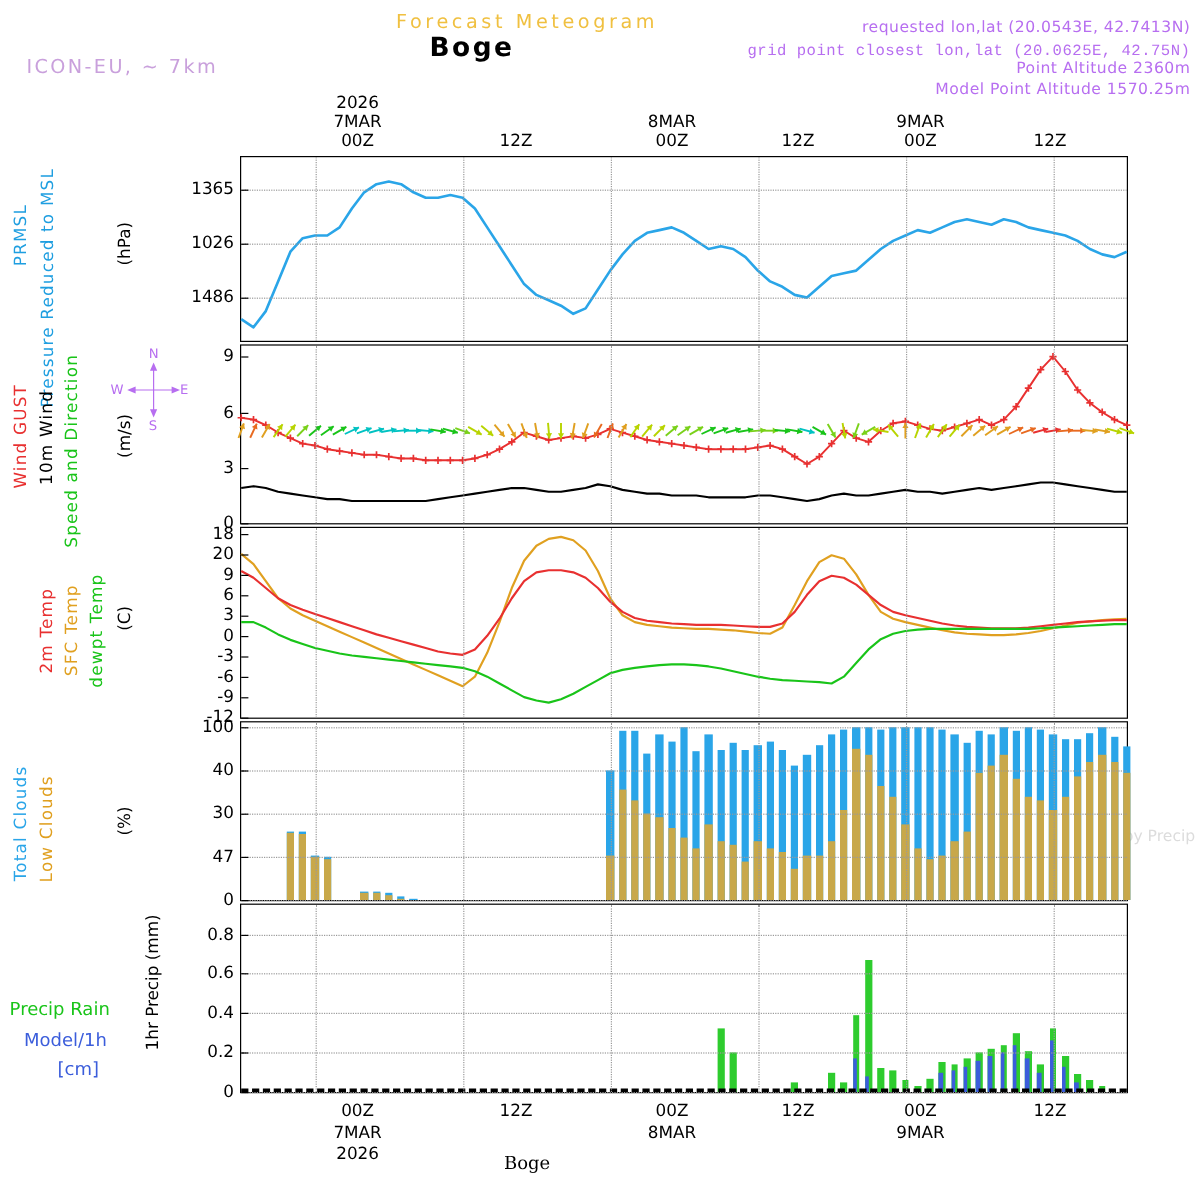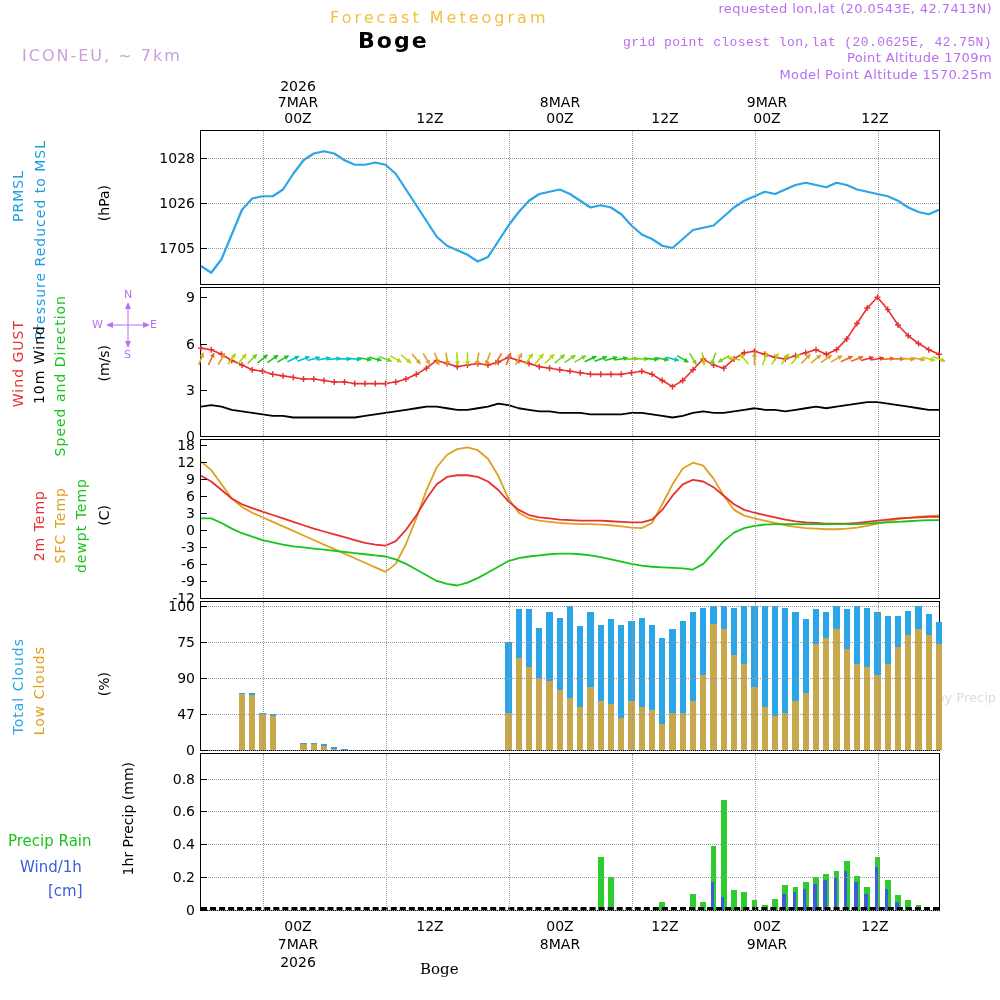--- a/index.html
+++ b/index.html
@@ -8,21 +8,21 @@
     font-family:"DejaVu Sans","Liberation Sans",sans-serif;
     overflow:hidden;
   }
   .abs{position:absolute;}
   .nowrap{white-space:nowrap;}
   
   #hdr-forecast{left:330px;top:8px;font-size:16px;color:#f0c040;letter-spacing:3px;}
   #hdr-title{left:358px;top:28px;font-size:22px;font-weight:bold;color:#000;letter-spacing:2px;}
   #hdr-model{left:22px;top:46px;font-size:16px;color:#c9a0dc;letter-spacing:2px;}
   .hdr-right{right:8px;font-size:13px;color:#b76ef0;text-align:right;letter-spacing:.4px;}
-  #hdr-req{top:1px;}
+  #hdr-req{top:16px;}
   #hdr-grid{top:35px;font-family:Liberation Mono, monospace;}
   #hdr-alt{top:50px;}
   #hdr-malt{top:67px;}
   #watermark{right:4px;top:690px;font-size:13px;color:#dcdcdc;}
   
   .tlabel{font-size:14px;color:#000;text-align:center;}
   
   .panel{position:absolute;left:200px;width:740px;border:1px solid #000;background:#fff;box-sizing:border-box;}
   .gridline{position:absolute;top:0;bottom:0;width:0;border-left:1px dotted #9a9a9a;}
   .hgrid{position:absolute;left:0;right:0;height:0;border-top:1px dotted #9a9a9a;}
@@ -33,21 +33,21 @@
   .bar{position:absolute;bottom:0;}
 </style>
 </head>
 <body>
 
 <div class="abs nowrap" id="hdr-forecast">Forecast Meteogram</div>
 <div class="abs nowrap" id="hdr-title">Boge</div>
 <div class="abs nowrap" id="hdr-model">ICON-EU, ~ 7km</div>
 <div class="abs nowrap hdr-right" id="hdr-req">requested lon,lat (20.0543E, 42.7413N)</div>
 <div class="abs nowrap hdr-right" id="hdr-grid">grid point closest lon,lat (20.0625E, 42.75N)</div>
-<div class="abs nowrap hdr-right" id="hdr-alt">Point Altitude 1709m</div>
+<div class="abs nowrap hdr-right" id="hdr-alt">Point Altitude 2360m</div>
 <div class="abs nowrap hdr-right" id="hdr-malt">Model Point Altitude 1570.25m</div>
 <div class="abs nowrap" id="watermark">by Precip</div>
 
 <div class="abs nowrap tlabel" style="left:268px;top:78px;width:60px;">2026</div>
 <div class="abs nowrap tlabel" style="left:268px;top:94px;width:60px;">7MAR</div>
 <div class="abs nowrap tlabel" style="left:530px;top:94px;width:60px;">8MAR</div>
 <div class="abs nowrap tlabel" style="left:737px;top:94px;width:60px;">9MAR</div>
 
 <div class="abs nowrap tlabel" style="left:268px;top:110px;width:60px;">00Z</div>
 <div class="abs nowrap tlabel" style="left:400px;top:110px;width:60px;">12Z</div>
@@ -59,27 +59,27 @@
 <div class="panel" id="p-pressure" style="top:130px;height:155px;">
   <svg id="svg-pressure" width="738" height="153" viewBox="0 0 738 153" preserveAspectRatio="none">
       <polyline points="0.00,135.00 10.25,141.75 20.50,128.25 30.75,103.50 41.00,78.75 51.25,67.50 61.50,65.25 71.75,65.25 82.00,58.50 92.25,42.75 102.50,29.25 112.75,22.50 123.00,20.25 133.25,22.50 143.50,29.25 153.75,33.75 164.00,33.75 174.25,31.50 184.50,33.75 194.75,42.75 205.00,58.50 215.25,74.25 225.50,90.00 235.75,105.75 246.00,114.75 256.25,119.25 266.50,123.75 276.75,130.50 287.00,126.00 297.25,110.25 307.50,94.50 317.75,81.00 328.00,69.75 338.25,63.00 348.50,60.75 358.75,58.50 369.00,63.00 379.25,69.75 389.50,76.50 399.75,74.25 410.00,76.50 420.25,83.25 430.50,94.50 440.75,103.50 451.00,108.00 461.25,114.75 471.50,117.00 481.75,108.00 492.00,99.00 502.25,96.75 512.50,94.50 522.75,85.50 533.00,76.50 543.25,69.75 553.50,65.25 563.75,60.75 574.00,63.00 584.25,58.50 594.50,54.00 604.75,51.75 615.00,54.00 625.25,56.25 635.50,51.75 645.75,54.00 656.00,58.50 666.25,60.75 676.50,63.00 686.75,65.25 697.00,69.75 707.25,76.50 717.50,81.00 727.75,83.25 738.00,78.75" fill="none" stroke="#2aa5e8" stroke-width="2.2" stroke-linejoin="round"></polyline>
     </svg>
 <div class="gridline" style="left: 61.5px;"></div>
     <div class="gridline" style="left: 184.5px;"></div>
     <div class="gridline" style="left: 307.5px;"></div>
     <div class="gridline" style="left: 430.5px;"></div>
     <div class="gridline" style="left: 553.5px;"></div>
     <div class="gridline" style="left: 676.5px;"></div>
-    <div class="ylab" style="top: 117px;">1705</div>
+    <div class="ylab" style="top: 117px;">1486</div>
     <div class="hgrid" style="top: 117px;"></div>
     <div style="position: absolute; left: 0px; width: 6px; height: 0px; border-top: 1px solid rgb(0, 0, 0); top: 117px;"></div>
     <div class="ylab" style="top: 72px;">1026</div>
     <div class="hgrid" style="top: 72px;"></div>
     <div style="position: absolute; left: 0px; width: 6px; height: 0px; border-top: 1px solid rgb(0, 0, 0); top: 72px;"></div>
-    <div class="ylab" style="top: 27px;">1028</div>
+    <div class="ylab" style="top: 27px;">1365</div>
     <div class="hgrid" style="top: 27px;"></div>
     <div style="position: absolute; left: 0px; width: 6px; height: 0px; border-top: 1px solid rgb(0, 0, 0); top: 27px;"></div>
   </div>
 <div class="abs sidelab nowrap" style="left:10px;top:170px;color:#1e9ee0;">PRMSL</div>
 <div class="abs sidelab nowrap" style="left:32px;top:140px;color:#1e9ee0;">Pressure Reduced to MSL</div>
 <div class="abs unitlab nowrap" style="left:96px;top:185px;">(hPa)</div>
 
 <div class="panel" id="p-wind" style="top:287px;height:150px;">
   <svg id="svg-wind" width="738" height="148" viewBox="0 0 738 148" preserveAspectRatio="none">
       <polyline points="0.00,60.13 10.25,61.67 20.50,66.29 30.75,72.46 41.00,77.08 51.25,81.71 61.50,83.25 71.75,86.33 82.00,87.88 92.25,89.42 102.50,90.96 112.75,90.96 123.00,92.50 133.25,94.04 143.50,94.04 153.75,95.58 164.00,95.58 174.25,95.58 184.50,95.58 194.75,94.04 205.00,90.96 215.25,86.33 225.50,80.17 235.75,72.46 246.00,75.54 256.25,78.63 266.50,77.08 276.75,75.54 287.00,77.08 297.25,74.00 307.50,69.38 317.75,72.46 328.00,75.54 338.25,78.63 348.50,80.17 358.75,81.71 369.00,83.25 379.25,84.79 389.50,86.33 399.75,86.33 410.00,86.33 420.25,86.33 430.50,84.79 440.75,83.25 451.00,86.33 461.25,92.50 471.50,98.67 481.75,92.50 492.00,81.71 502.25,70.92 512.50,77.08 522.75,80.17 533.00,70.92 543.25,64.75 553.50,63.21 563.75,66.29 574.00,69.38 584.25,70.92 594.50,67.83 604.75,64.75 615.00,61.67 625.25,66.29 635.50,61.67 645.75,50.88 656.00,35.46 666.25,20.04 676.50,9.25 686.75,21.58 697.00,37.00 707.25,47.79 717.50,55.50 727.75,61.67 738.00,66.29" fill="none" stroke="#e83030" stroke-width="1.6" stroke-linejoin="round"></polyline>
@@ -506,21 +506,21 @@
     <div class="ylab" style="top: 106.849px;">-3</div>
     <div style="position: absolute; left: 0px; width: 6px; height: 0px; border-top: 1px solid rgb(0, 0, 0); top: 106.849px;"></div>
     <div class="ylab" style="top: 89.7986px;">0</div>
     <div style="position: absolute; left: 0px; width: 6px; height: 0px; border-top: 1px solid rgb(0, 0, 0); top: 89.7986px;"></div>
     <div class="ylab" style="top: 72.7482px;">3</div>
     <div style="position: absolute; left: 0px; width: 6px; height: 0px; border-top: 1px solid rgb(0, 0, 0); top: 72.7482px;"></div>
     <div class="ylab" style="top: 55.6978px;">6</div>
     <div style="position: absolute; left: 0px; width: 6px; height: 0px; border-top: 1px solid rgb(0, 0, 0); top: 55.6978px;"></div>
     <div class="ylab" style="top: 38.6475px;">9</div>
     <div style="position: absolute; left: 0px; width: 6px; height: 0px; border-top: 1px solid rgb(0, 0, 0); top: 38.6475px;"></div>
-    <div class="ylab" style="top: 21.5971px;">12</div>
+    <div class="ylab" style="top: 21.5971px;">20</div>
     <div style="position: absolute; left: 0px; width: 6px; height: 0px; border-top: 1px solid rgb(0, 0, 0); top: 21.5971px;"></div>
     <div class="ylab" style="top: 4.54676px;">18</div>
     <div style="position: absolute; left: 0px; width: 6px; height: 0px; border-top: 1px solid rgb(0, 0, 0); top: 4.54676px;"></div>
   </div>
 <div class="abs sidelab nowrap" style="left:31px;top:490px;color:#e83030;">2m Temp</div>
 <div class="abs sidelab nowrap" style="left:52px;top:487px;color:#e0a020;">SFC Temp</div>
 <div class="abs sidelab nowrap" style="left:73px;top:478px;color:#19c419;">dewpt Temp</div>
 <div class="abs unitlab nowrap" style="left:96px;top:505px;">(C)</div>
 
 <div class="panel" id="p-clouds" style="top:601px;height:150px;">
@@ -634,24 +634,24 @@
     <div class="gridline" style="left: 307.5px;"></div>
     <div class="gridline" style="left: 430.5px;"></div>
     <div class="gridline" style="left: 553.5px;"></div>
     <div class="gridline" style="left: 676.5px;"></div>
     <div class="ylab" style="top: 148px;">0</div>
     <div class="hgrid" style="top: 148px;"></div>
     <div style="position: absolute; left: 0px; width: 6px; height: 0px; border-top: 1px solid rgb(0, 0, 0); top: 148px;"></div>
     <div class="ylab" style="top: 112.078px;">47</div>
     <div class="hgrid" style="top: 112.078px;"></div>
     <div style="position: absolute; left: 0px; width: 6px; height: 0px; border-top: 1px solid rgb(0, 0, 0); top: 112.078px;"></div>
-    <div class="ylab" style="top: 76.1553px;">90</div>
+    <div class="ylab" style="top: 76.1553px;">30</div>
     <div class="hgrid" style="top: 76.1553px;"></div>
     <div style="position: absolute; left: 0px; width: 6px; height: 0px; border-top: 1px solid rgb(0, 0, 0); top: 76.1553px;"></div>
-    <div class="ylab" style="top: 40.233px;">75</div>
+    <div class="ylab" style="top: 40.233px;">40</div>
     <div class="hgrid" style="top: 40.233px;"></div>
     <div style="position: absolute; left: 0px; width: 6px; height: 0px; border-top: 1px solid rgb(0, 0, 0); top: 40.233px;"></div>
     <div class="ylab" style="top: 4.31068px;">100</div>
     <div class="hgrid" style="top: 4.31068px;"></div>
     <div style="position: absolute; left: 0px; width: 6px; height: 0px; border-top: 1px solid rgb(0, 0, 0); top: 4.31068px;"></div>
   </div>
 <div class="abs sidelab nowrap" style="left:10px;top:638px;color:#2aa5e8;">Total Clouds</div>
 <div class="abs sidelab nowrap" style="left:31px;top:646px;color:#e0a020;">Low Clouds</div>
 <div class="abs unitlab nowrap" style="left:96px;top:672px;">(%)</div>
 
@@ -715,21 +715,21 @@
     <div class="hgrid" style="top: 90.3158px;"></div>
     <div style="position: absolute; left: 0px; width: 6px; height: 0px; border-top: 1px solid rgb(0, 0, 0); top: 90.3158px;"></div>
     <div class="ylab" style="top: 57.4737px;">0.6</div>
     <div class="hgrid" style="top: 57.4737px;"></div>
     <div style="position: absolute; left: 0px; width: 6px; height: 0px; border-top: 1px solid rgb(0, 0, 0); top: 57.4737px;"></div>
     <div class="ylab" style="top: 24.6316px;">0.8</div>
     <div class="hgrid" style="top: 24.6316px;"></div>
     <div style="position: absolute; left: 0px; width: 6px; height: 0px; border-top: 1px solid rgb(0, 0, 0); top: 24.6316px;"></div>
   </div>
 <div class="abs nowrap" style="left:8px;top:832px;font-size:15px;color:#19c419;">Precip  Rain</div>
-<div class="abs nowrap" style="left:20px;top:858px;font-size:15px;color:#3b5ddb;">Wind/1h</div>
+<div class="abs nowrap" style="left:20px;top:858px;font-size:15px;color:#3b5ddb;">Model/1h</div>
 <div class="abs nowrap" style="left:48px;top:882px;font-size:15px;color:#3b5ddb;">[cm]</div>
 <div class="abs unitlab nowrap" style="left:120px;top:762px;">1hr Precip (mm)</div>
 
 <div class="abs nowrap tlabel" style="left:268px;top:918px;width:60px;">00Z</div>
 <div class="abs nowrap tlabel" style="left:400px;top:918px;width:60px;">12Z</div>
 <div class="abs nowrap tlabel" style="left:530px;top:918px;width:60px;">00Z</div>
 <div class="abs nowrap tlabel" style="left:635px;top:918px;width:60px;">12Z</div>
 <div class="abs nowrap tlabel" style="left:737px;top:918px;width:60px;">00Z</div>
 <div class="abs nowrap tlabel" style="left:845px;top:918px;width:60px;">12Z</div>
 

